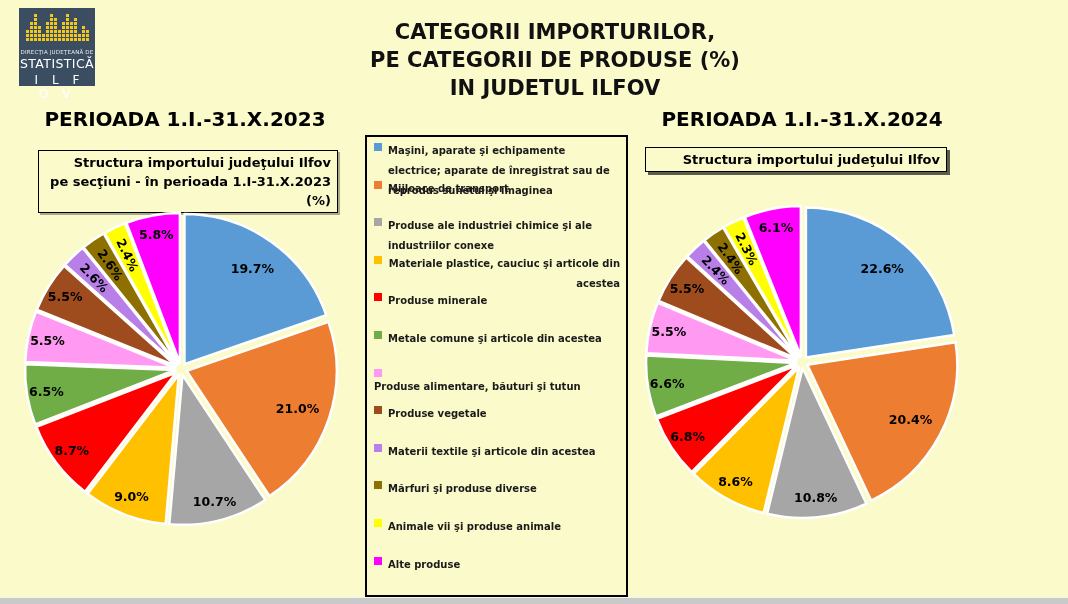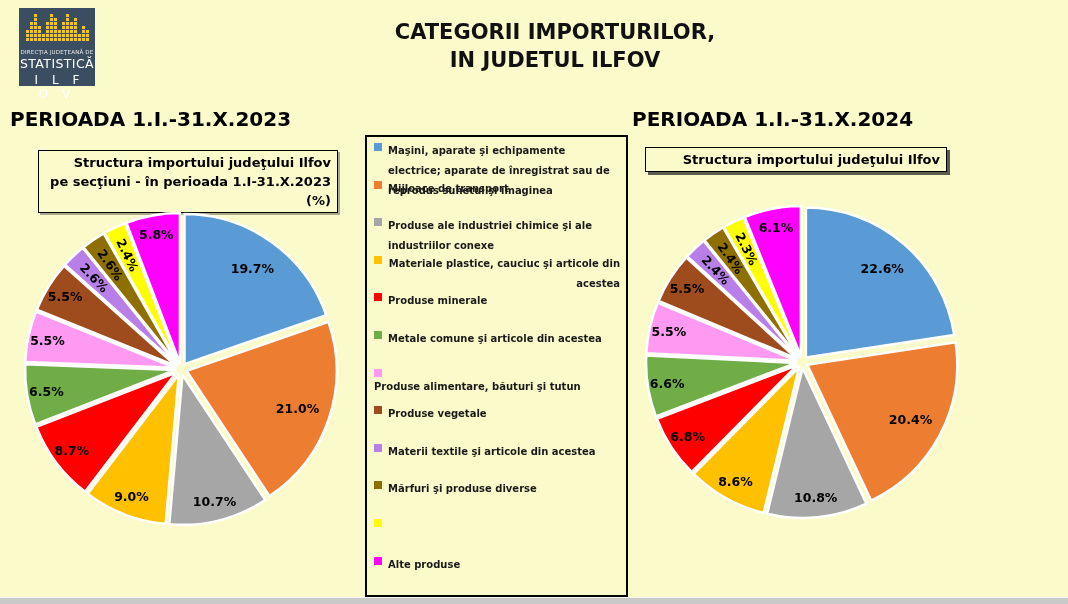--- a/index.html
+++ b/index.html
@@ -8,21 +8,21 @@
   
   .logo{left:19px;top:8px;width:76px;height:78px;background:#3A4D61;color:#fff;
     text-align:center;box-sizing:border-box;padding-top:5px;}
   .logo-sub{font-size:5.5px;letter-spacing:.2px;margin-top:2px;color:#EDEDED;}
   .logo-stat{font-size:12.5px;letter-spacing:.4px;margin-top:1px;font-weight:400;}
   .logo-ilfov{font-size:12px;letter-spacing:5px;margin-top:2px;text-indent:5px;}
   
   .main-title{left:310px;top:18px;width:490px;text-align:center;
     font-size:21px;font-weight:bold;line-height:28px;color:#111;}
   
-  .heading{top:107px;text-align:left;font-size:20px;font-weight:bold;color:#000;}
+  .heading{top:107px;text-align:center;font-size:20px;font-weight:bold;color:#000;}
   .heading.l{left:10px;width:350px;}
   .heading.r{left:632px;width:340px;}
   
   .chart-box{background:#FBFACB;border:1px solid #000;text-align:right;
     font-size:13px;font-weight:bold;line-height:19px;padding:2px 6px;box-sizing:border-box;color:#000;}
   .chart-box.l{left:38px;top:150px;width:300px;box-shadow:2px 2px 0 rgba(70,70,60,.45);}
   .chart-box.r{left:645px;top:147px;width:302px;box-shadow:3px 3px 0 rgba(40,40,35,.75);}
   
   .legend{left:365px;top:135px;width:263px;height:462px;border:2px solid #000;
     box-sizing:border-box;background:#FBFACB;}
@@ -117,20 +117,21 @@
       <rect x="62" y="21" width="3" height="3" fill="#F2C81E"></rect>
       <rect x="62" y="17" width="3" height="3" fill="#F2C81E"></rect>
     </svg>
   <div class="logo-sub">DIRECŢIA JUDEŢEANĂ DE</div>
   <div class="logo-stat">STATISTICĂ</div>
   <div class="logo-ilfov">I L F O V</div>
 </div>
 
 <div class="abs main-title">
   <div>CATEGORII IMPORTURILOR,</div>
+  <div>PE CATEGORII DE PRODUSE (%)</div>
   <div>IN JUDETUL ILFOV</div>
 </div>
 
 <div class="abs heading l">PERIOADA 1.I.-31.X.2023</div>
 <div class="abs heading r">PERIOADA 1.I.-31.X.2024</div>
 
 <div class="abs chart-box l">
   <div>Structura importului judeţului Ilfov</div>
   <div>pe secţiuni -  în perioada 1.I-31.X.2023 (%)</div>
 </div>
@@ -175,20 +176,21 @@
       <div class="legend-item" style="top: 304.8px;">
         <span class="legend-marker" style="background: rgb(185, 127, 232);"></span>
         <span class="legend-label">Materii textile şi articole din acestea</span>
       </div>
       <div class="legend-item" style="top: 342.4px;">
         <span class="legend-marker" style="background: rgb(142, 112, 0);"></span>
         <span class="legend-label">Mărfuri şi produse diverse</span>
       </div>
       <div class="legend-item" style="top: 380px;">
         <span class="legend-marker" style="background: rgb(255, 255, 0);"></span>
+        <span class="legend-label">Animale vii şi produse animale</span>
       </div>
       <div class="legend-item" style="top: 417.6px;">
         <span class="legend-marker" style="background: rgb(255, 0, 255);"></span>
         <span class="legend-label">Alte produse</span>
       </div>
     </div>
 </div>
 
 <svg class="abs pie-svg l" viewBox="0 0 340 340">
     <path d="M169.48,163.11 L169.48,13.11 A150,150 0 0 1 311.24,114.08 Z" fill="#5B9BD5" stroke="#FFFFFF" stroke-width="2.5" stroke-linejoin="round"></path>

